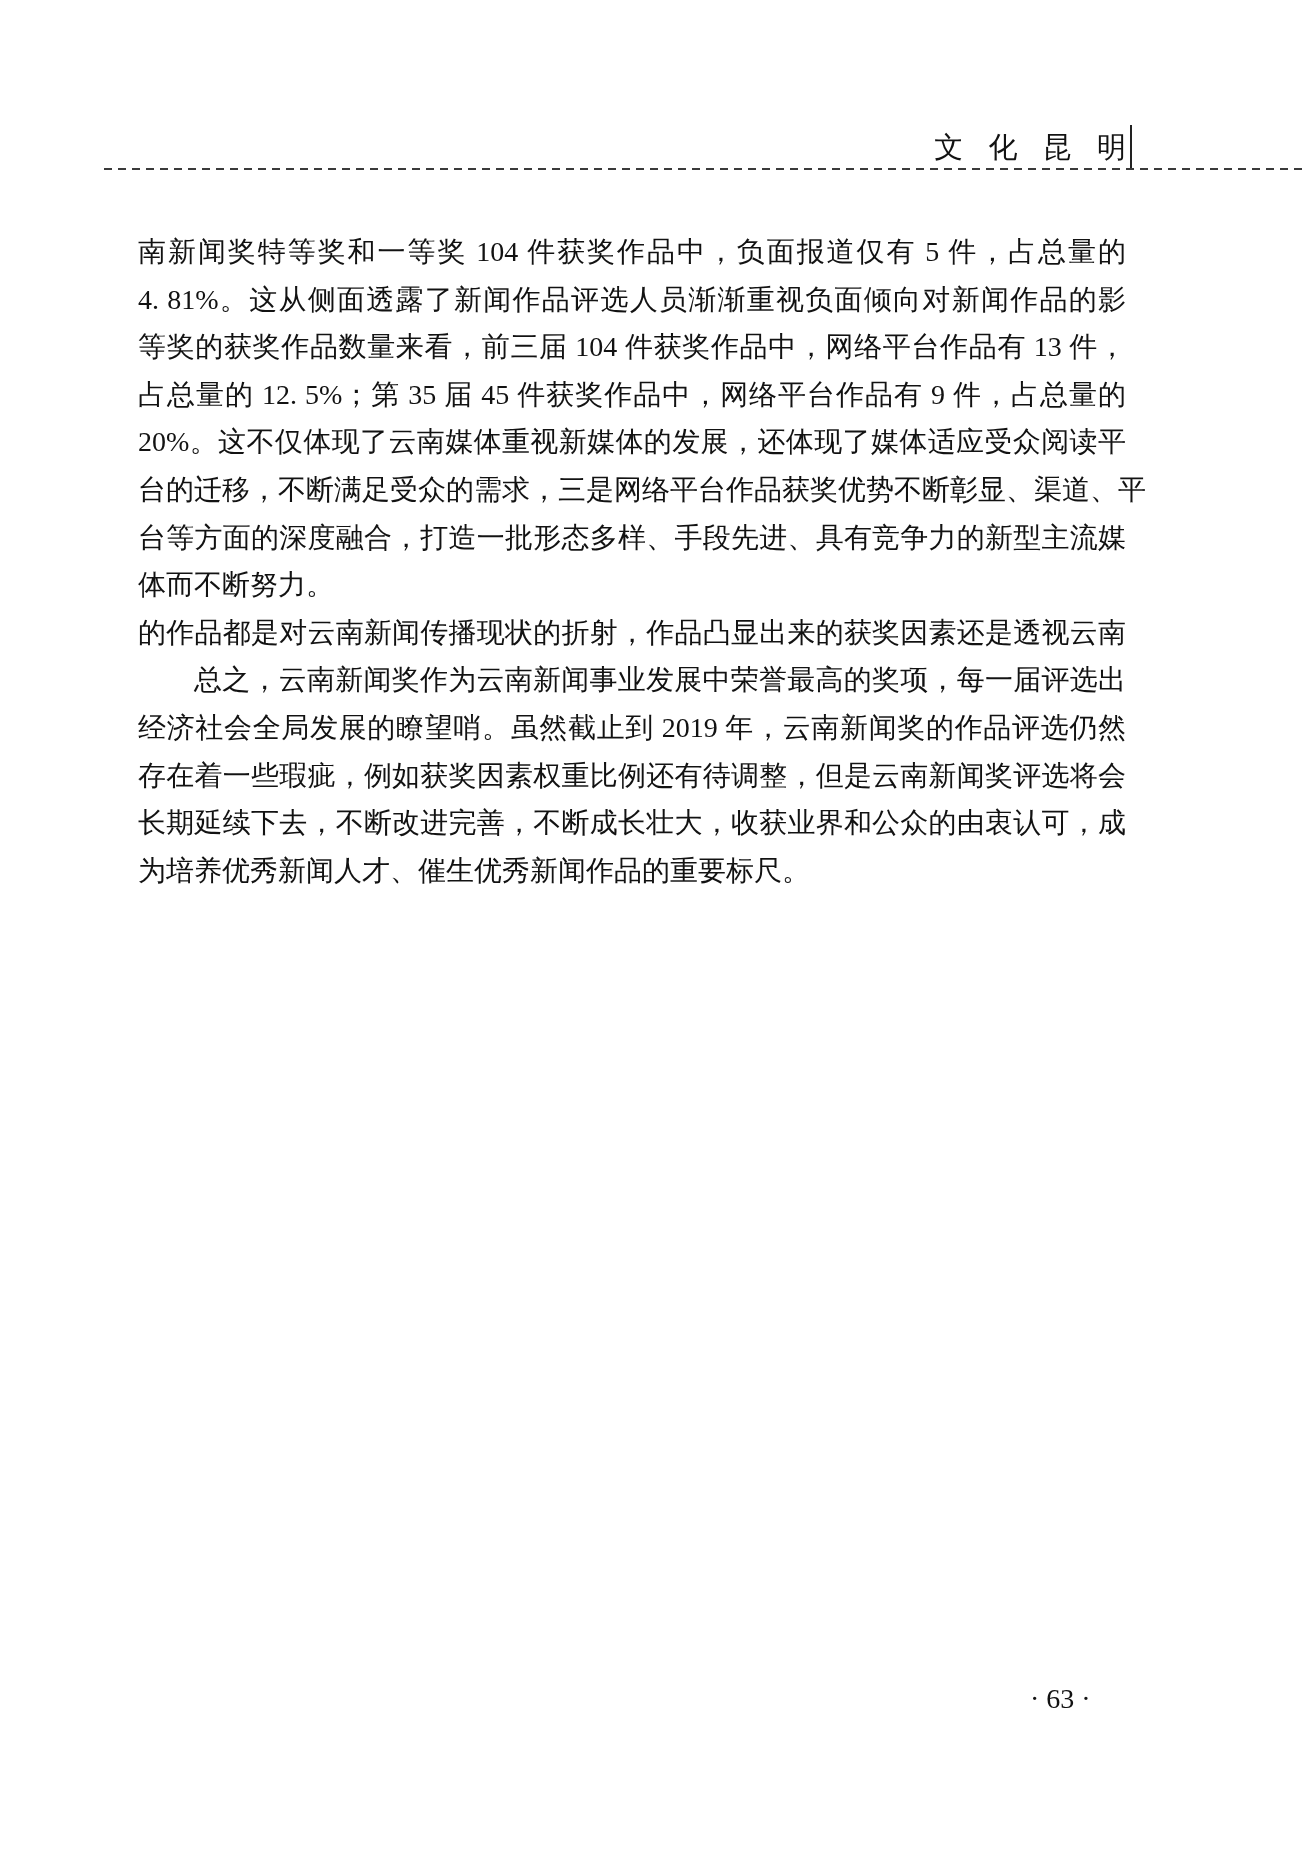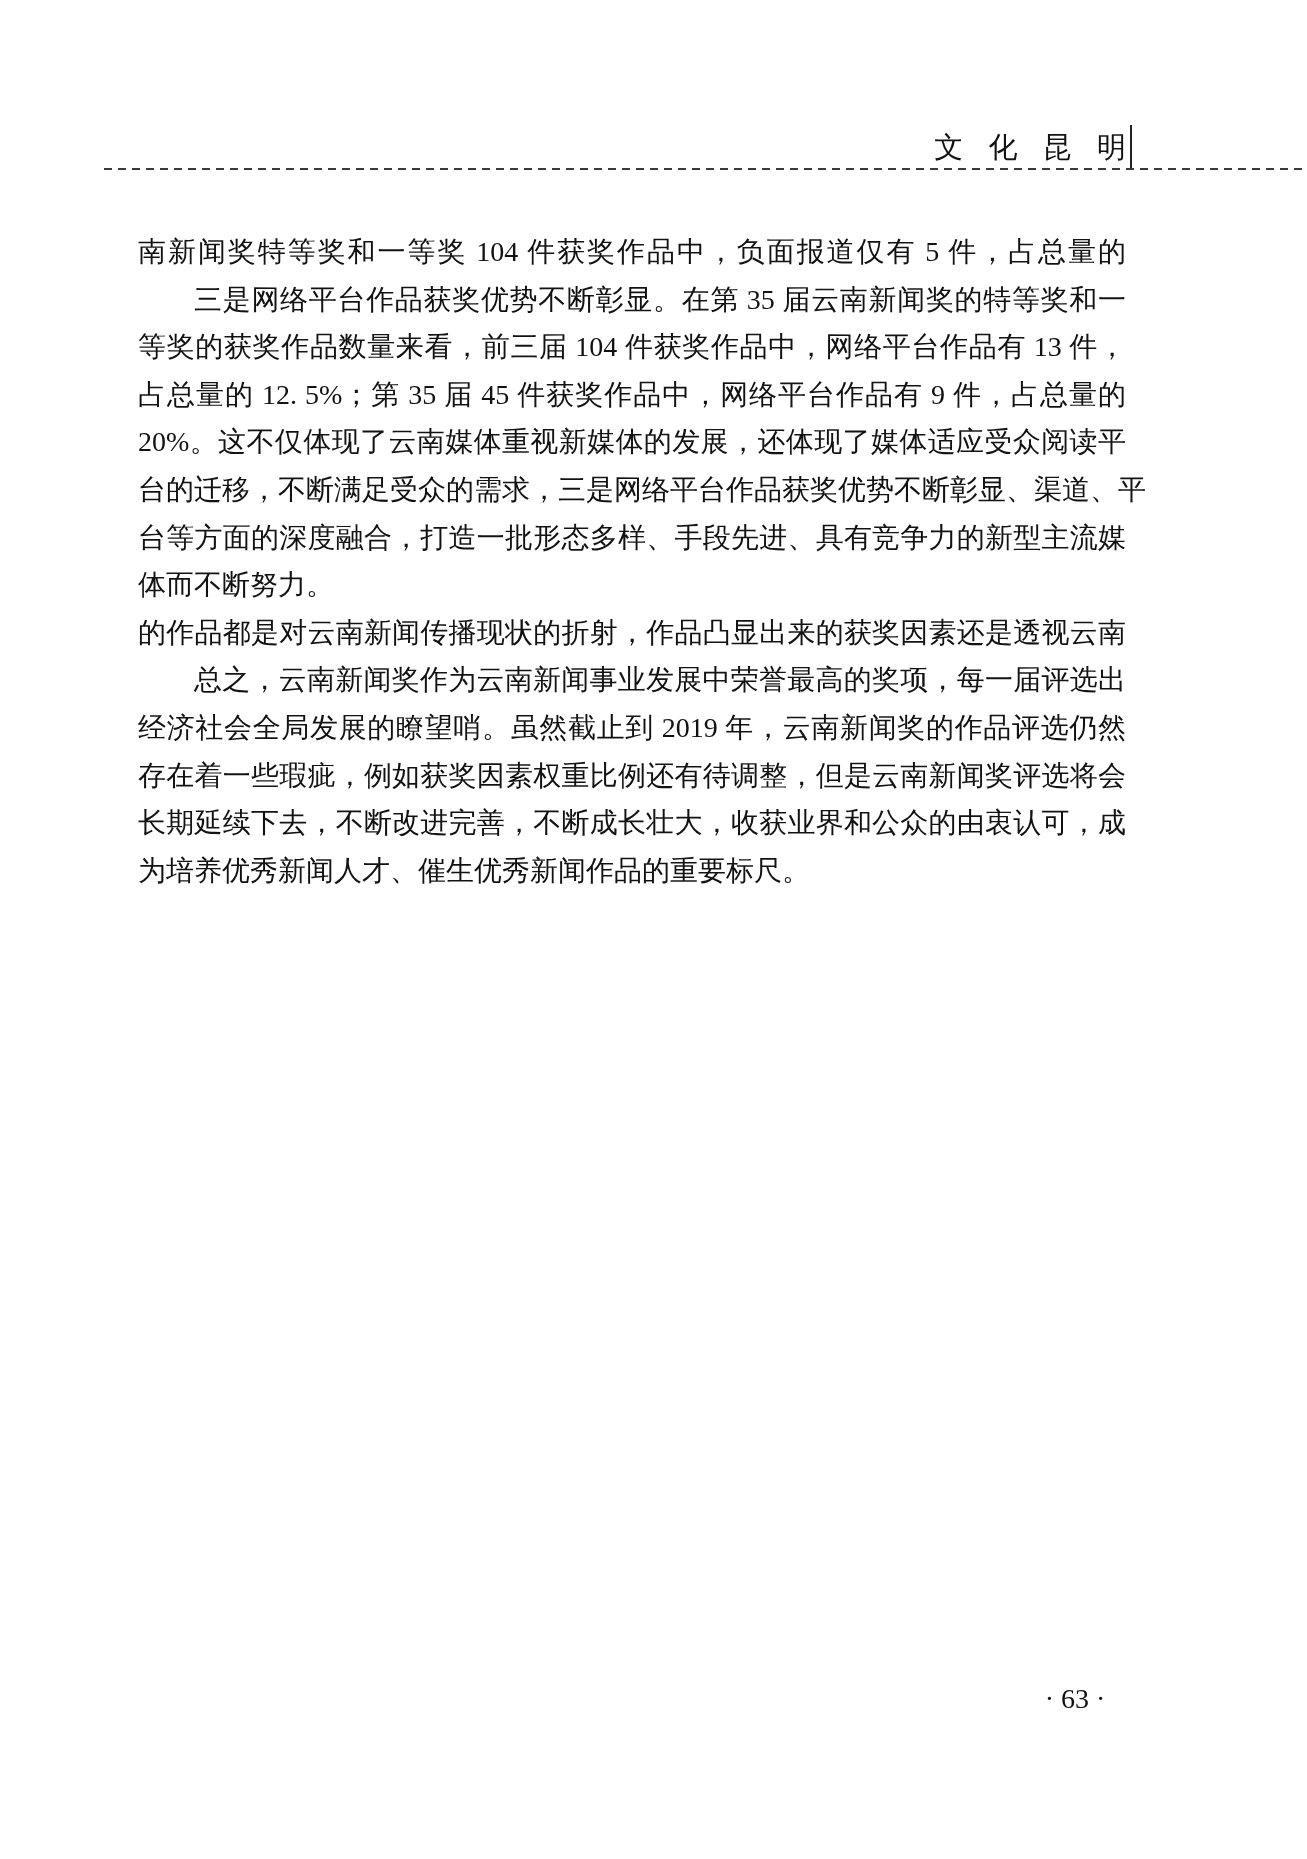--- a/index.html
+++ b/index.html
@@ -66,39 +66,38 @@
     text-indent: 2em;
   }
   
   .page-number {
     position: absolute;
     left: 1030px;
     top: 1682px;
     width: 90px;
     font-size: 28px;
     line-height: 34px;
-    text-align: center;
     color: #121212;
     white-space: nowrap;
   }
 </style>
 </head>
 <body>
 
 <div class="page">
 
   <div class="header-title">文 化 昆 明</div>
 
   <div class="header-vbar"></div>
 
   <div class="header-rule"></div>
 
   <div class="body-text">
       <div class="text-line">南新闻奖特等奖和一等奖 104 件获奖作品中，负面报道仅有 5 件，占总量的</div>
-      <div class="text-line indent">三是网络平台作品获奖优势不断彰显。在第 35 届云南新闻奖的特等奖和一</div>
+      <div class="text-line">4. 81%。这从侧面透露了新闻作品评选人员渐渐重视负面倾向对新闻作品的影</div>
       <div class="text-line">等奖的获奖作品数量来看，前三届 104 件获奖作品中，网络平台作品有 13 件，</div>
       <div class="text-line">占总量的 12. 5%；第 35 届 45 件获奖作品中，网络平台作品有 9 件，占总量的</div>
       <div class="text-line">20%。这不仅体现了云南媒体重视新媒体的发展，还体现了媒体适应受众阅读平</div>
       <div class="text-line">台的迁移，不断满足受众的需求，三是网络平台作品获奖优势不断彰显、渠道、平</div>
       <div class="text-line">台等方面的深度融合，打造一批形态多样、手段先进、具有竞争力的新型主流媒</div>
       <div class="text-line last">体而不断努力。</div>
       <div class="text-line">的作品都是对云南新闻传播现状的折射，作品凸显出来的获奖因素还是透视云南</div>
       <div class="text-line indent">总之，云南新闻奖作为云南新闻事业发展中荣誉最高的奖项，每一届评选出</div>
       <div class="text-line">经济社会全局发展的瞭望哨。虽然截止到 2019 年，云南新闻奖的作品评选仍然</div>
       <div class="text-line">存在着一些瑕疵，例如获奖因素权重比例还有待调整，但是云南新闻奖评选将会</div>

